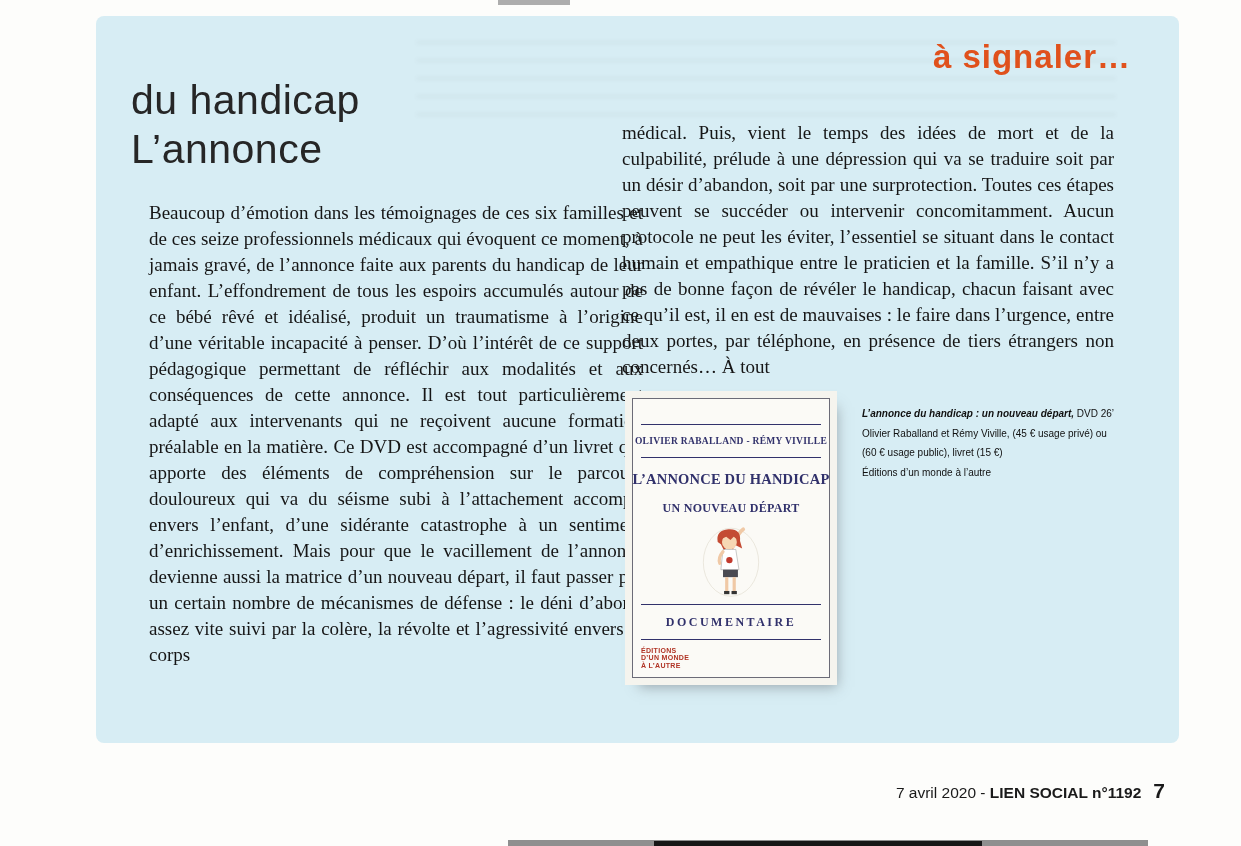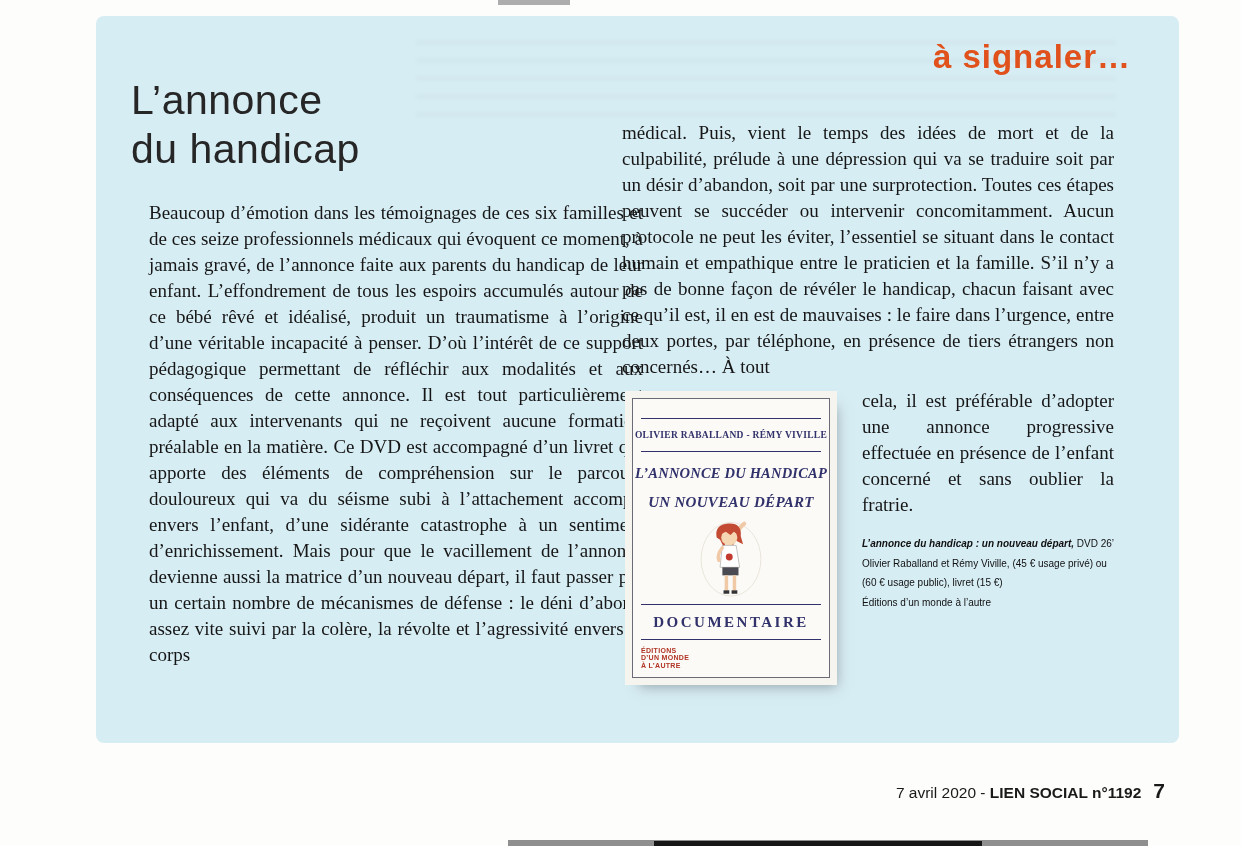--- a/index.html
+++ b/index.html
@@ -37,38 +37,38 @@
   }
   .col1 { left:53px; top:184px; width:494px; }
   .col2 { left:526px; top:104px; width:492px; }
   .top-par { margin:0 0 8px 0; }
   .figure { float:left; width:224px; margin:0 16px 4px 0; }
   .cover {
     position:relative; width:198px; height:280px; margin:10px 0 12px 10px;
     background:#fbfaf6; border:1px solid #6b6b77;
     box-shadow:0 0 0 7px #f5f4ee, 7px 9px 12px rgba(95,100,105,.5);
     display:flex; flex-direction:column; align-items:center;
-    padding:17px 8px 8px; box-sizing:border-box; color:#31316b;
+    padding:23px 8px 8px; box-sizing:border-box; color:#31316b;
   }
   .cover .rule { width:100%; height:0; border-top:1.5px solid #31316b; margin:2px 0; }
   .cover .authors {
     font-family:"Liberation Serif",serif; font-size:9.5px; font-weight:700;
     letter-spacing:.3px; margin:1px 0; white-space:nowrap;
   }
   .cover .title2 {
     font-family:"Liberation Serif",serif; font-size:14.5px; font-weight:700;
-    margin-top:6px; white-space:nowrap; letter-spacing:.2px;font-style:italic;
+    margin-top:6px; white-space:nowrap; letter-spacing:.2px;
   }
   .cover .subtitle {
-    font-family:"Liberation Serif",serif; font-size:15px; font-style:italic;
+    font-family:"Liberation Serif",serif; font-size:12px; 
     font-weight:700; margin-top:3px; letter-spacing:.3px;
   }
   .cover .art { margin:4px 0 2px 0; }
   .cover .genre {
-    font-family:"Liberation Serif",serif; font-size:15px; font-weight:700;
+    font-family:"Liberation Serif",serif; font-size:12px; font-weight:700;
     letter-spacing:2.5px; margin:2px 0;
   }
   .cover .publisher {
     align-self:flex-start; font-family:"Liberation Sans",sans-serif;
     font-size:7px; line-height:7.5px; font-weight:700; color:#b03324;
     white-space:pre-line; margin-top:5px; letter-spacing:.3px;
   }
   .wrap-par { margin:0; }
   .caption {
     font-family:"Liberation Sans","DejaVu Sans",sans-serif;
@@ -91,22 +91,22 @@
 
 <div id="page">
 
   <div class="panel">
 
     <div class="ghost"></div>
 
     <div class="section-label">à signaler…</div>
 
     <h1 class="title" style="margin:0;">
+      <span>du handicap</span>
       <span>L’annonce</span>
-      <span>du handicap</span>
     </h1>
 
     <div class="col col1">
       <p class="top-par" style="margin:0;">Beaucoup d’émotion dans les témoignages de ces six familles et de ces seize professionnels médicaux qui évoquent ce moment, à jamais gravé, de l’annonce faite aux parents du handicap de leur enfant. L’effondrement de tous les espoirs accumulés autour de ce bébé rêvé et idéalisé, produit un traumatisme à l’origine d’une véritable incapacité à penser. D’où l’intérêt de ce support pédagogique permettant de réfléchir aux modalités et aux conséquences de cette annonce. Il est tout particulièrement adapté aux intervenants qui ne reçoivent aucune formation préalable en la matière. Ce DVD est accompagné d’un livret qui apporte des éléments de compréhension sur le parcours douloureux qui va du séisme subi à l’attachement accompli envers l’enfant, d’une sidérante catastrophe à un sentiment d’enrichissement. Mais pour que le vacillement de l’annonce devienne aussi la matrice d’un nouveau départ, il faut passer par un certain nombre de mécanismes de défense : le déni d’abord, assez vite suivi par la colère, la révolte et l’agressivité envers le corps</p>
     </div>
 
     <div class="col col2">
       <p class="top-par">médical. Puis, vient le temps des idées de mort et de la culpabilité, prélude à une dépression qui va se traduire soit par un désir d’abandon, soit par une surprotection. Toutes ces étapes peuvent se succéder ou intervenir concomitamment. Aucun protocole ne peut les éviter, l’essentiel se situant dans le contact humain et empathique entre le praticien et la famille. S’il n’y a pas de bonne façon de révéler le handicap, chacun faisant avec ce qu’il est, il en est de mauvaises : le faire dans l’urgence, entre deux portes, par téléphone, en présence de tiers étrangers non concernés… À tout</p>
 
       <div class="figure">
@@ -133,21 +133,20 @@
           </svg>
           <div class="rule"></div>
           <div class="genre">DOCUMENTAIRE</div>
           <div class="rule"></div>
           <div class="publisher">ÉDITIONS
 D’UN MONDE
 À L’AUTRE</div>
         </div>
       </div>
 
-      <p class="wrap-par">cela, il est préférable d’adopter une annonce progressive effectuée en présence de l’enfant concerné et sans oublier la fratrie.</p>
 
       <div class="caption">
         <span class="lead">L’annonce du handicap : un nouveau départ,</span><span> DVD 26’ Olivier Raballand et Rémy Viville, (45 € usage privé) ou (60 € usage public), livret (15 €)</span>
         <div>Éditions d’un monde à l’autre</div>
       </div>
     </div>
 
   </div>
 
   <div class="footer">

